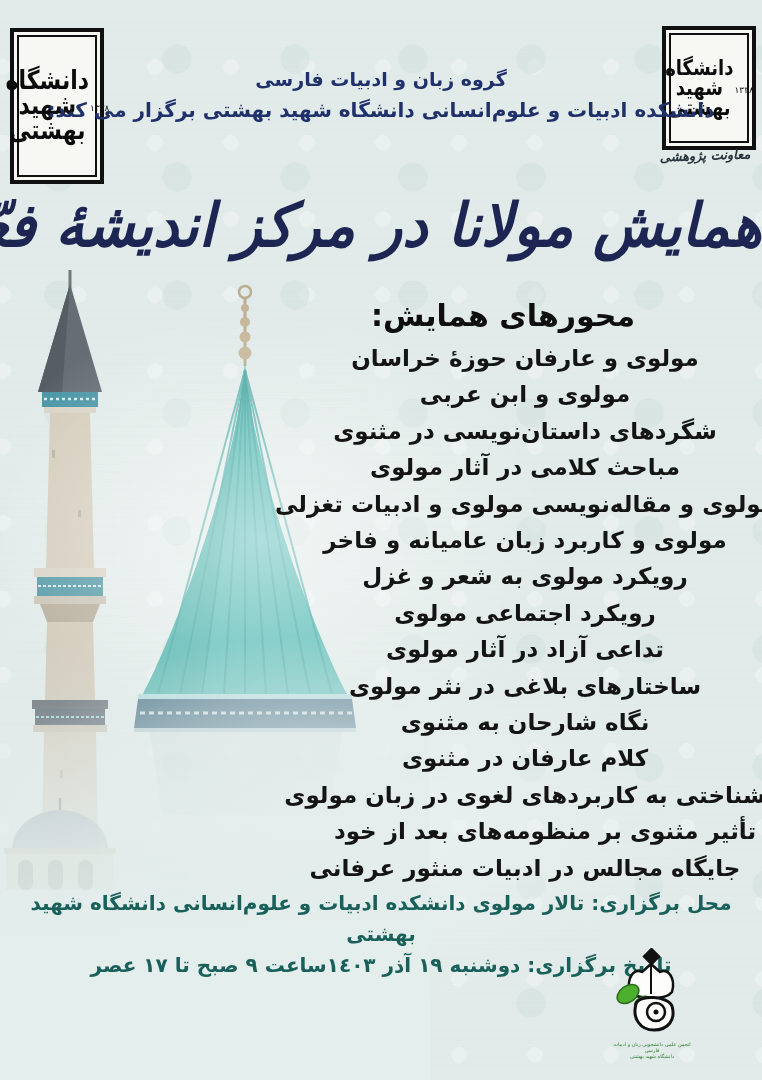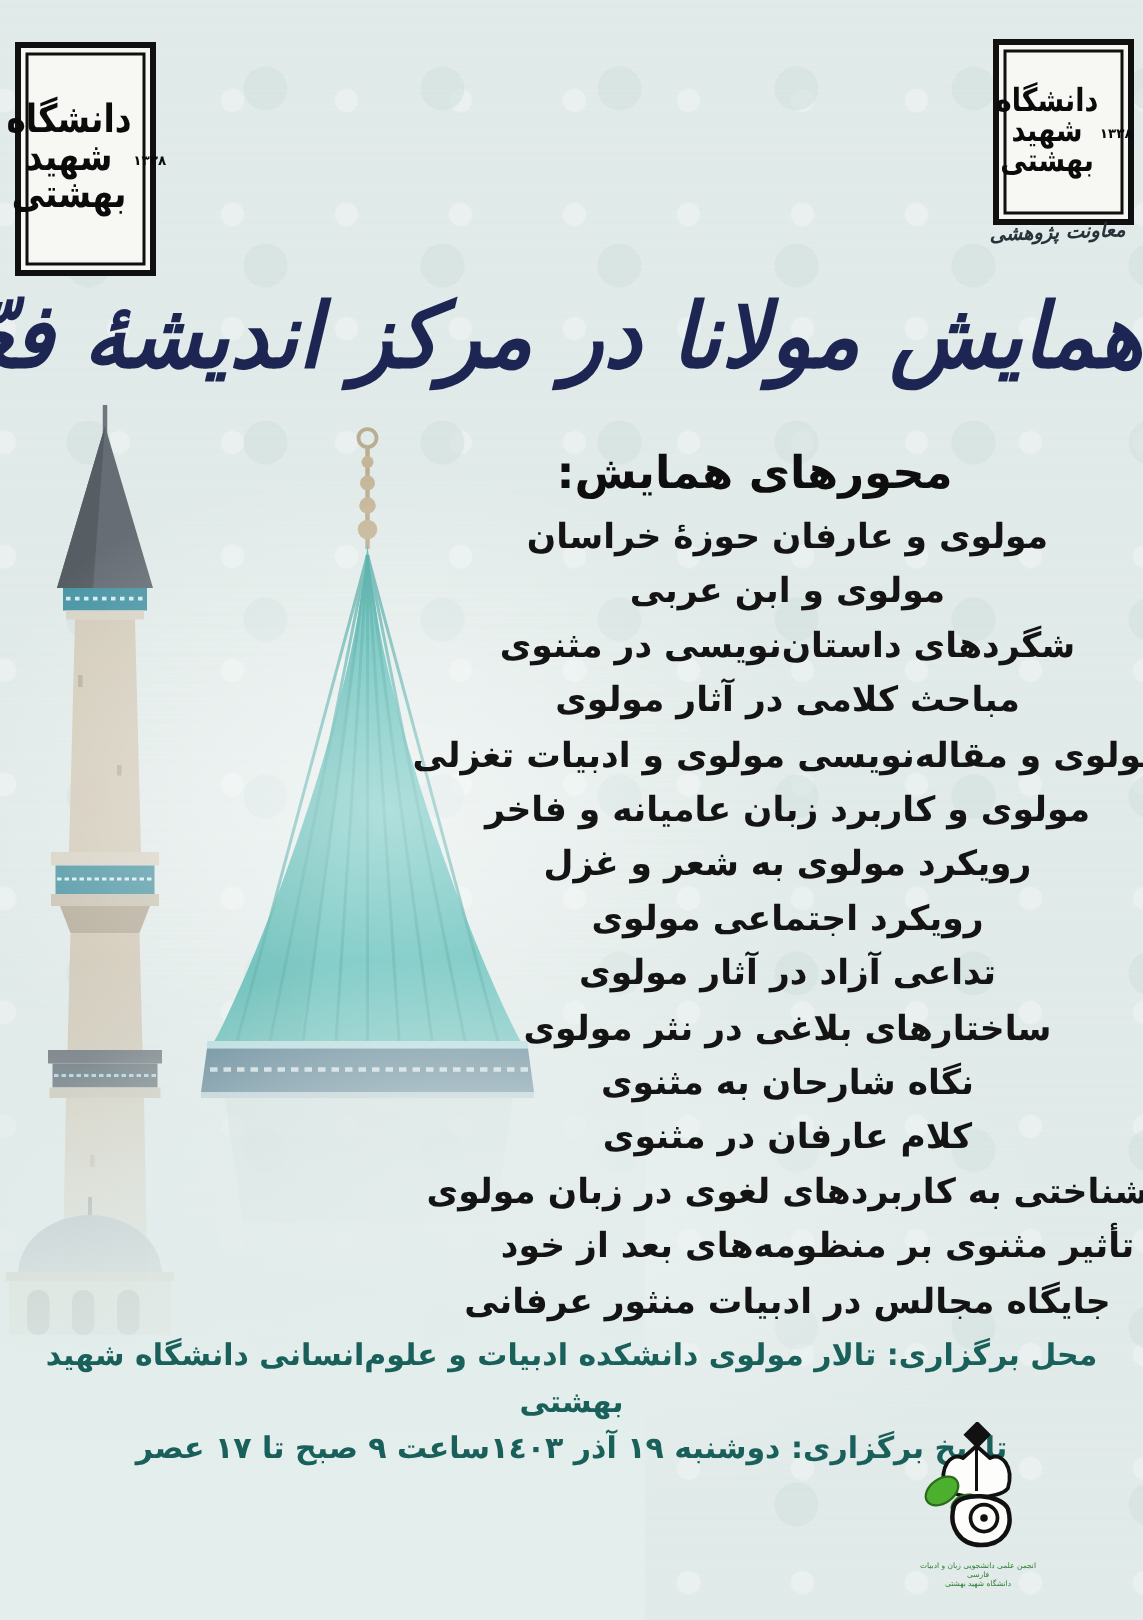--- a/index.html
+++ b/index.html
@@ -37,21 +37,21 @@
     display:flex;align-items:center;justify-content:center;
   }
   .seal-left{left:10px;top:28px;width:86px;height:148px;}
   .seal-right{left:662px;top:26px;width:86px;height:116px;}
   .seal .callig{
     direction:rtl;text-align:center;font-weight:bold;color:#0b0b0b;
     font-size:22px;line-height:.95;transform:scaleY(1.18);letter-spacing:-1px;
     white-space:pre-line;padding:2px 1px;
   }
   .seal-right .callig{font-size:18px;}
-  .seal .year{font-size:9px;font-weight:bold;color:#0b0b0b;margin-top:3px;}
+  .seal .year{font-size:9px;font-weight:normal;color:#0b0b0b;margin-top:3px;}
   .deputy{
     position:absolute;left:650px;top:148px;width:110px;z-index:4;direction:rtl;text-align:center;
     font-style:italic;font-weight:bold;font-size:13px;color:#27323a;transform:rotate(-2deg);
   }
 
   .org{position:absolute;left:9px;top:66px;width:744px;z-index:4;direction:rtl;text-align:center;color:#20306b;}
   .org .l1{font-size:19px;font-weight:bold;line-height:27px;}
   .org .l2{font-size:20px;font-weight:bold;line-height:35px;}
 
   .main-title{
@@ -177,20 +177,24 @@
   </div>
 
   <div class="seal seal-right">
     <div class="callig">دانشگاه
 شهید
 بهشتی</div>
     <div class="year">۱۳۳۸</div>
   </div>
   <div class="deputy">معاونت پژوهشی</div>
 
+  <div class="org">
+    <div class="l1">گروه زبان و ادبیات فارسی</div>
+    <div class="l2">دانشکده ادبیات و علوم‌انسانی دانشگاه شهید بهشتی برگزار می کند:</div>
+  </div>
 
   <div class="main-title">همایش مولانا در مرکز اندیشهٔ فعّال</div>
 
   <div class="topics">
     <h2>محورهای همایش:</h2>
     <ul>
       <li>مولوی و عارفان حوزهٔ خراسان</li>
       <li>مولوی و ابن عربی</li>
       <li>شگردهای داستان‌نویسی در مثنوی</li>
       <li>مباحث کلامی در آثار مولوی</li>

